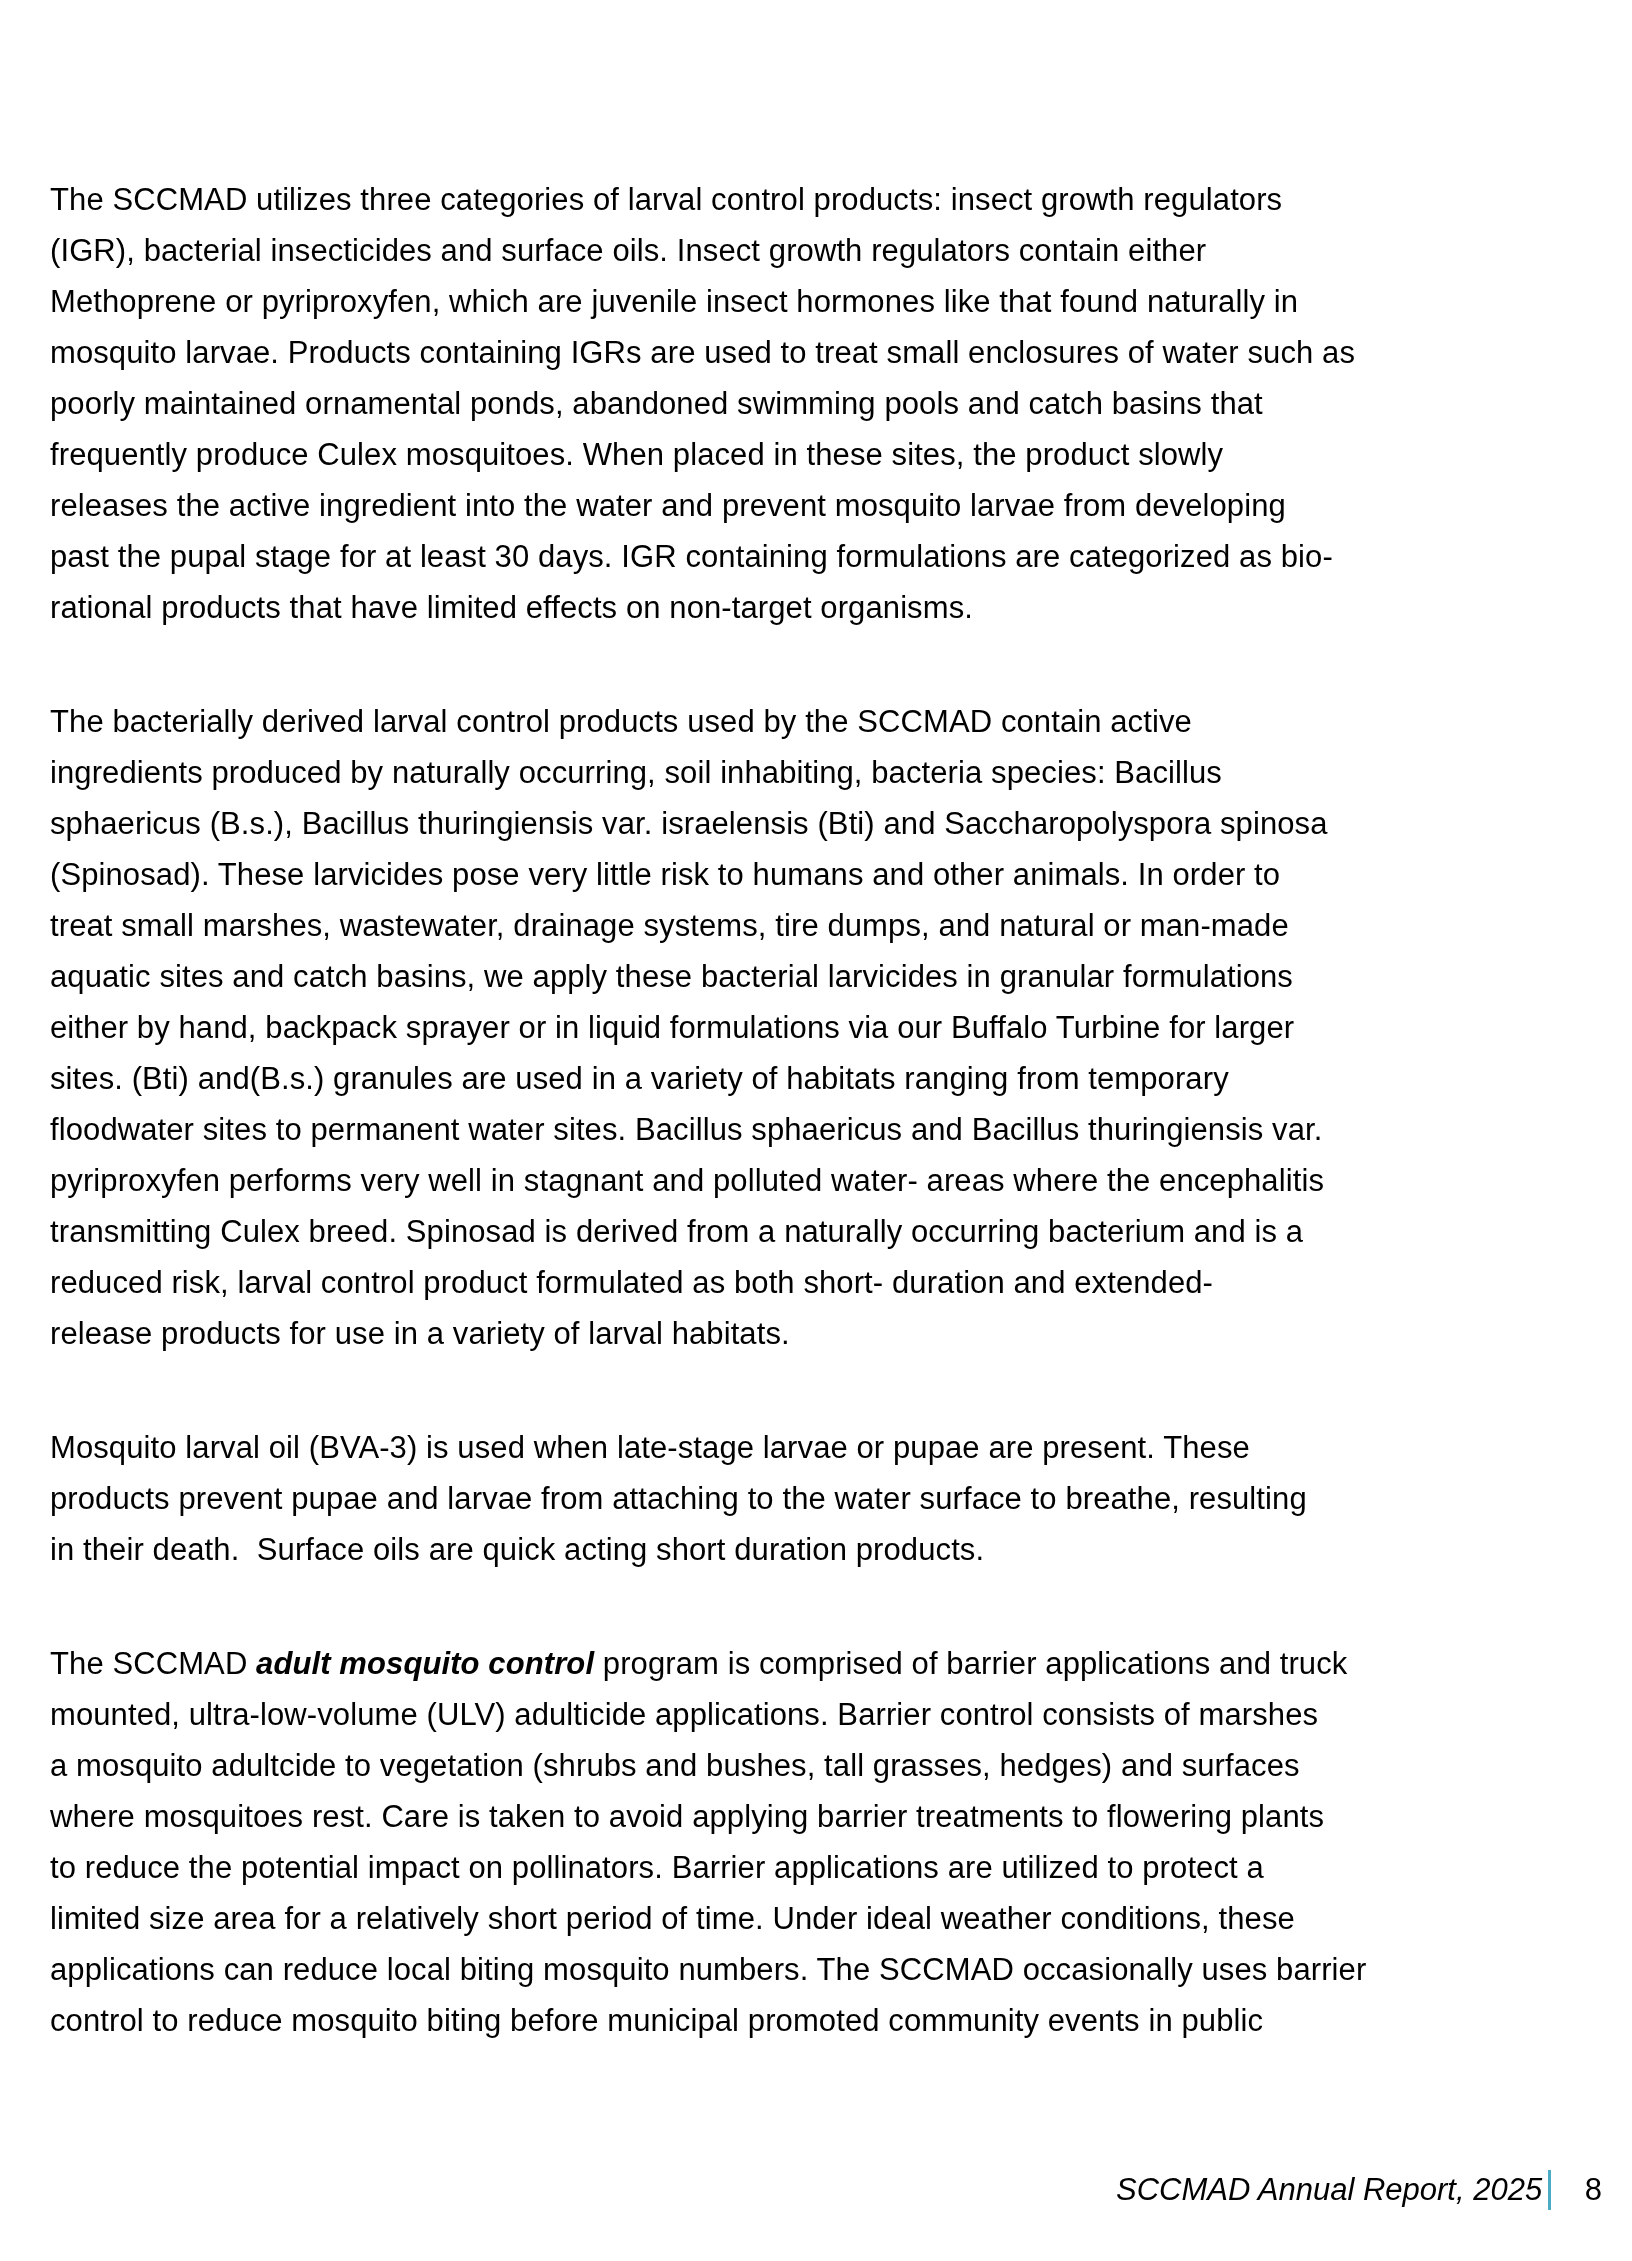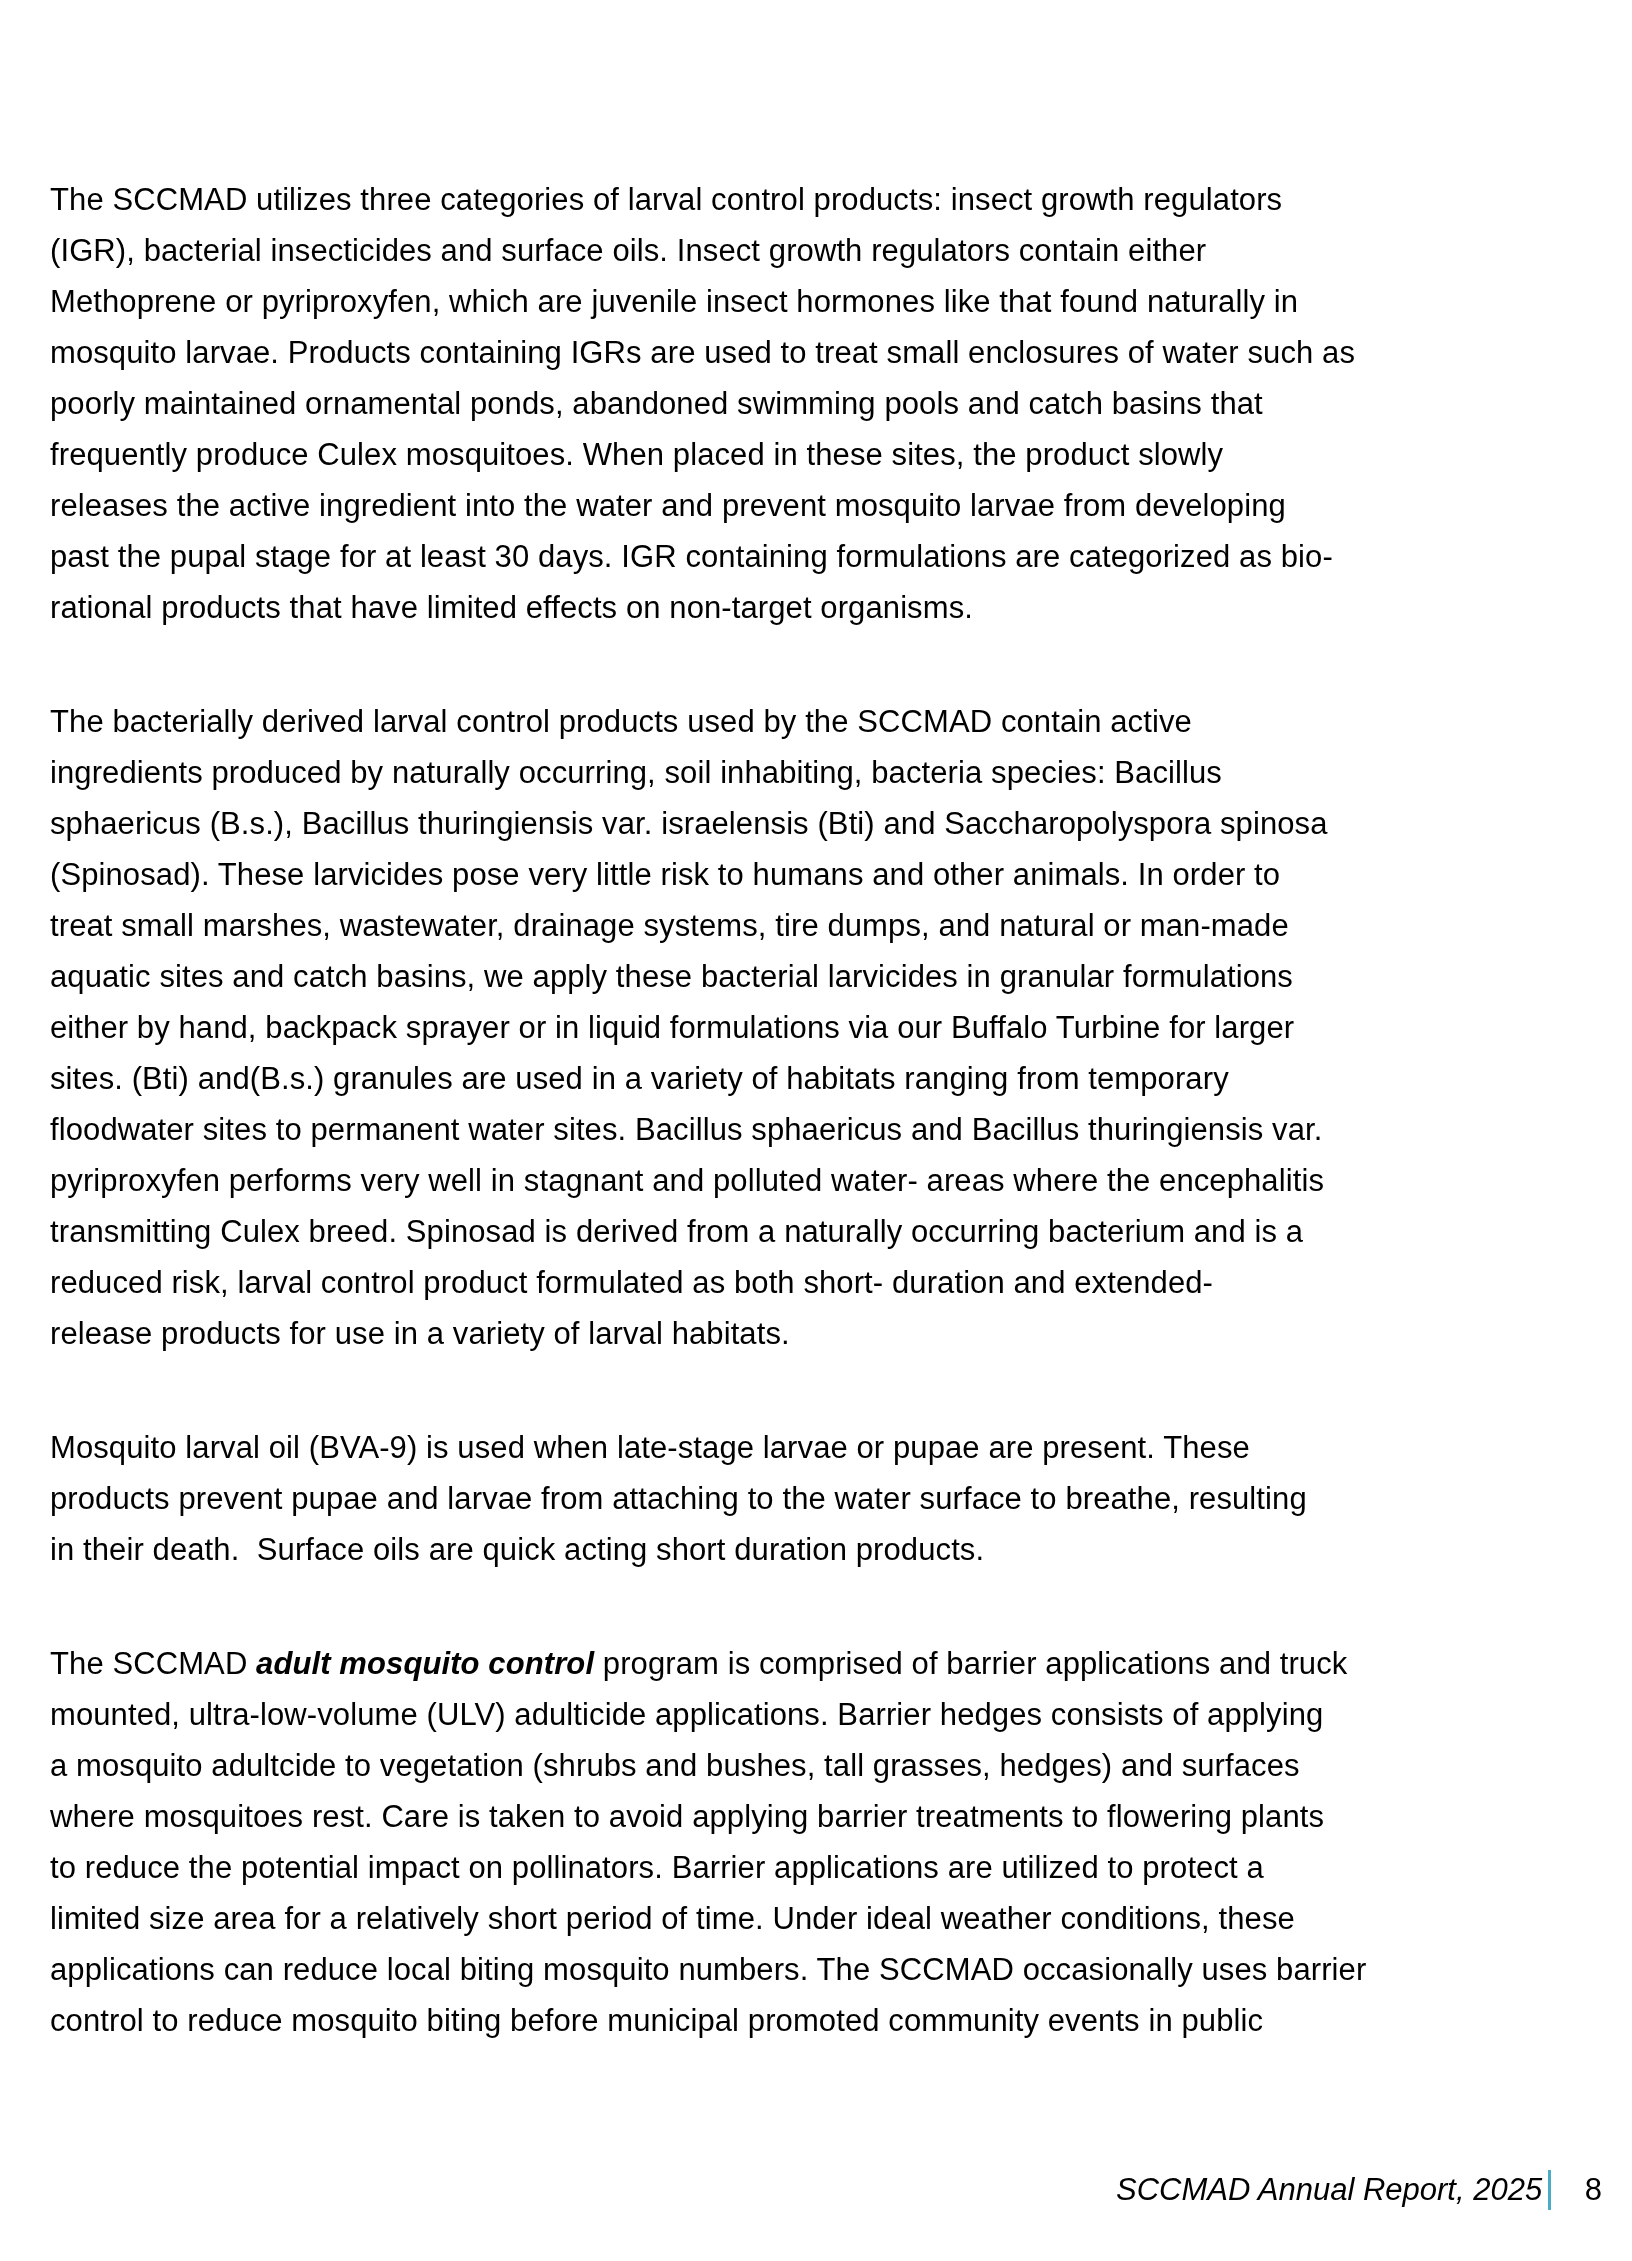--- a/index.html
+++ b/index.html
@@ -88,27 +88,27 @@
         <div class="line"><span class="run n">aquatic sites and catch basins, we apply these bacterial larvicides in granular formulations</span></div>
         <div class="line"><span class="run n">either by hand, backpack sprayer or in liquid formulations via our Buffalo Turbine for larger</span></div>
         <div class="line"><span class="run n">sites. </span><span class="run i">(Bti)</span><span class="run n"> and(B.s.) granules are used in a variety of habitats ranging from temporary</span></div>
         <div class="line"><span class="run n">floodwater sites to permanent water sites. </span><span class="run i">Bacillus sphaericus</span><span class="run n"> and </span><span class="run i">Bacillus thuringiensis var.</span></div>
         <div class="line"><span class="run i">pyriproxyfen</span><span class="run n"> performs very well in stagnant and polluted water- areas where the encephalitis</span></div>
         <div class="line"><span class="run n">transmitting </span><span class="run i">Culex</span><span class="run n"> breed. Spinosad is derived from a naturally occurring bacterium and is a</span></div>
         <div class="line"><span class="run n">reduced risk, larval control product formulated as both short- duration and extended-</span></div>
         <div class="line"><span class="run n">release products for use in a variety of larval habitats.</span></div>
       </div>
       <div class="paragraph">
-        <div class="line"><span class="run n">Mosquito larval oil (BVA-9) is used when late-stage larvae or pupae are present. These</span></div>
+        <div class="line"><span class="run n">Mosquito larval oil (BVA-3) is used when late-stage larvae or pupae are present. These</span></div>
         <div class="line"><span class="run n">products prevent pupae and larvae from attaching to the water surface to breathe, resulting</span></div>
         <div class="line"><span class="run n">in their death.  Surface oils are quick acting short duration products.</span></div>
       </div>
       <div class="paragraph">
         <div class="line"><span class="run n">The SCCMAD </span><span class="run b">adult mosquito control</span><span class="run n"> program is comprised of barrier applications and truck</span></div>
-        <div class="line"><span class="run n">mounted, ultra-low-volume (ULV) adulticide applications. Barrier hedges consists of applying</span></div>
+        <div class="line"><span class="run n">mounted, ultra-low-volume (ULV) adulticide applications. Barrier control consists of marshes</span></div>
         <div class="line"><span class="run n">a mosquito adultcide to vegetation (shrubs and bushes, tall grasses, hedges) and surfaces</span></div>
         <div class="line"><span class="run n">where mosquitoes rest. Care is taken to avoid applying barrier treatments to flowering plants</span></div>
         <div class="line"><span class="run n">to reduce the potential impact on pollinators. Barrier applications are utilized to protect a</span></div>
         <div class="line"><span class="run n">limited size area for a relatively short period of time. Under ideal weather conditions, these</span></div>
         <div class="line"><span class="run n">applications can reduce local biting mosquito numbers. The SCCMAD occasionally uses barrier</span></div>
         <div class="line"><span class="run n">control to reduce mosquito biting before municipal promoted community events in public</span></div>
       </div>
     </div>
   <div class="footer">
     <span class="footer-title">SCCMAD Annual Report, 2025</span>

